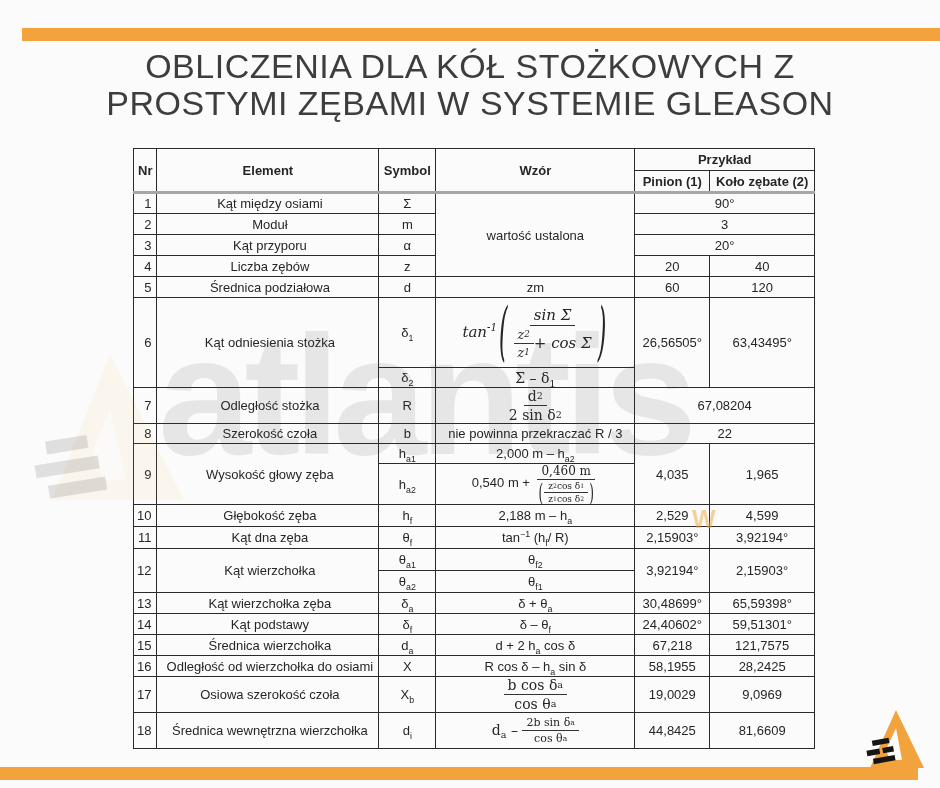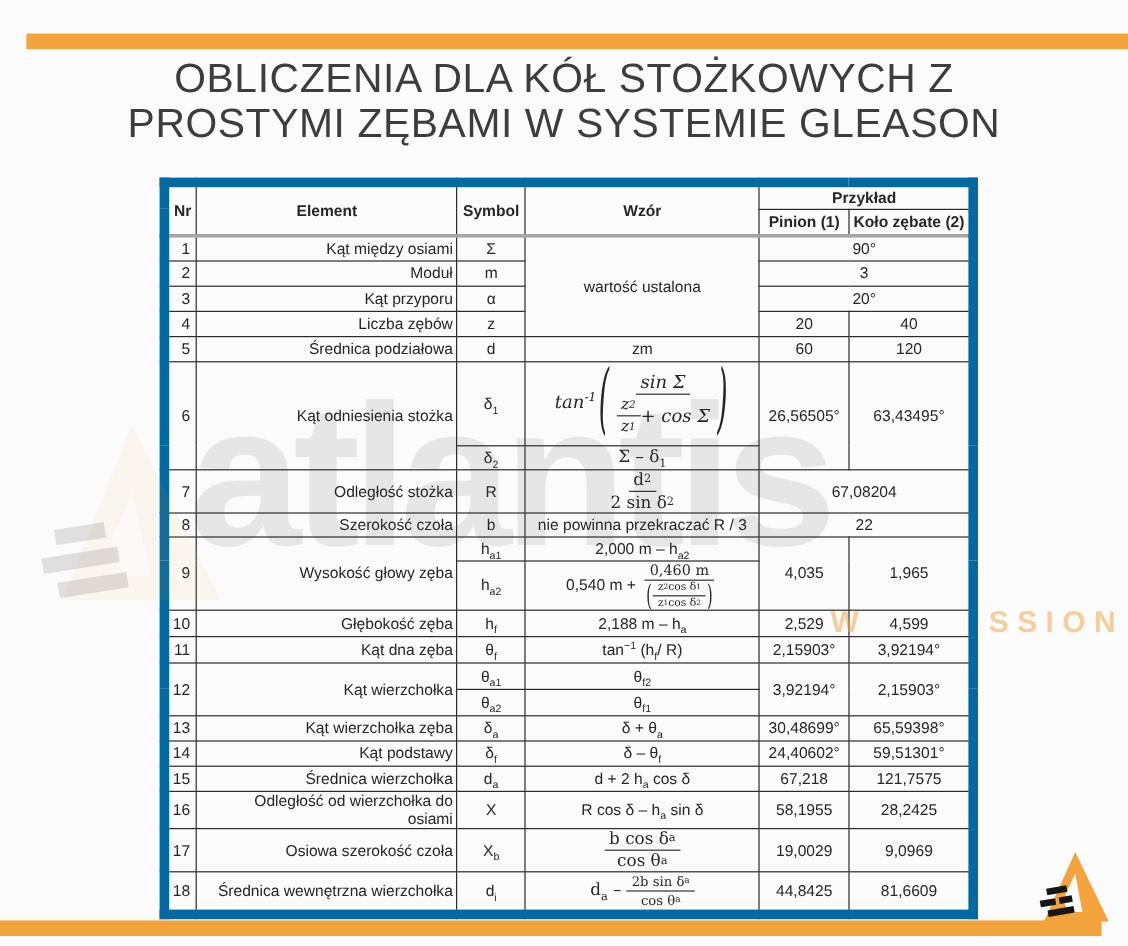--- a/index.html
+++ b/index.html
@@ -22,25 +22,25 @@
     letter-spacing:-7px; color:#3a3a3a; opacity:0.10; white-space:nowrap; }
   .wm-tag { position:absolute; top:505px; font-size:25px; font-weight:700; letter-spacing:7px;
     color:#F2A33C; opacity:0.5; }
   .wm-tag1 { left:692px; }
   .wm-tag2 { left:824px; }
 
   
   .calc-table { position:absolute; left:133px; top:148px; width:682px; border-collapse:collapse;
     font-size:13px; background:transparent; z-index:2; }
   .calc-table th, .calc-table td { border:1px solid #2a2a2a; padding:0 3px; text-align:center; vertical-align:middle; }
-  .calc-table { border:8px solid #0369a1; }
+  .calc-table { border:1px solid #0369a1; }
   .calc-table thead th { font-weight:700; height:22px; }
   .calc-table thead { border-bottom:3px solid #a6a6a6; }
   td.nr { text-align:right; padding-right:5px; }
-  td.el { text-align:right; padding-left:7px; }
+  td.el { text-align:center; padding-left:7px; }
   .h20{height:20px} .h21{height:21px} .h22{height:22px} .h33{height:33px}
   .h36{height:36px} .h40{height:40px} .h70{height:70px}
 
   sub, sup { font-size:0.68em; line-height:0; }
   .fm-serif { font-family:"DejaVu Serif", serif; }
   .fm-it { font-family:"DejaVu Serif", serif; font-style:italic; }
   .serif-cell { font-family:"DejaVu Serif", serif; font-size:14px; }
   .italic-cell { font-family:"DejaVu Serif", serif; font-style:italic; font-size:15px; }
   .small-frac .frac { font-size:11px; }
 
@@ -79,21 +79,20 @@
       <polygon points="88,6 162,152 30,152" fill="#F2A33C" opacity="0.07"></polygon>
       <polygon points="70,104 88,62 104,132 82,132" fill="#fbfbfb" opacity="0.8"></polygon>
       <g fill="#3a3a3a" opacity="0.14" transform="rotate(-9 60 110)">
         <rect x="26" y="88" width="42" height="13"></rect>
         <rect x="12" y="110" width="64" height="13"></rect>
         <rect x="22" y="132" width="58" height="13"></rect>
       </g>
     </svg>
     <span class="wm-brand">atlantis</span>
     <span class="wm-tag wm-tag1">W</span>
-    <span class="wm-tag wm-tag2">SSION</span>
   </div>
 
   <table class="calc-table">
     <colgroup>
       <col style="width:22px">
         <col style="width:223px">
         <col style="width:57px">
       <col style="width:200px">
         <col style="width:75px">
         <col style="width:105px">

